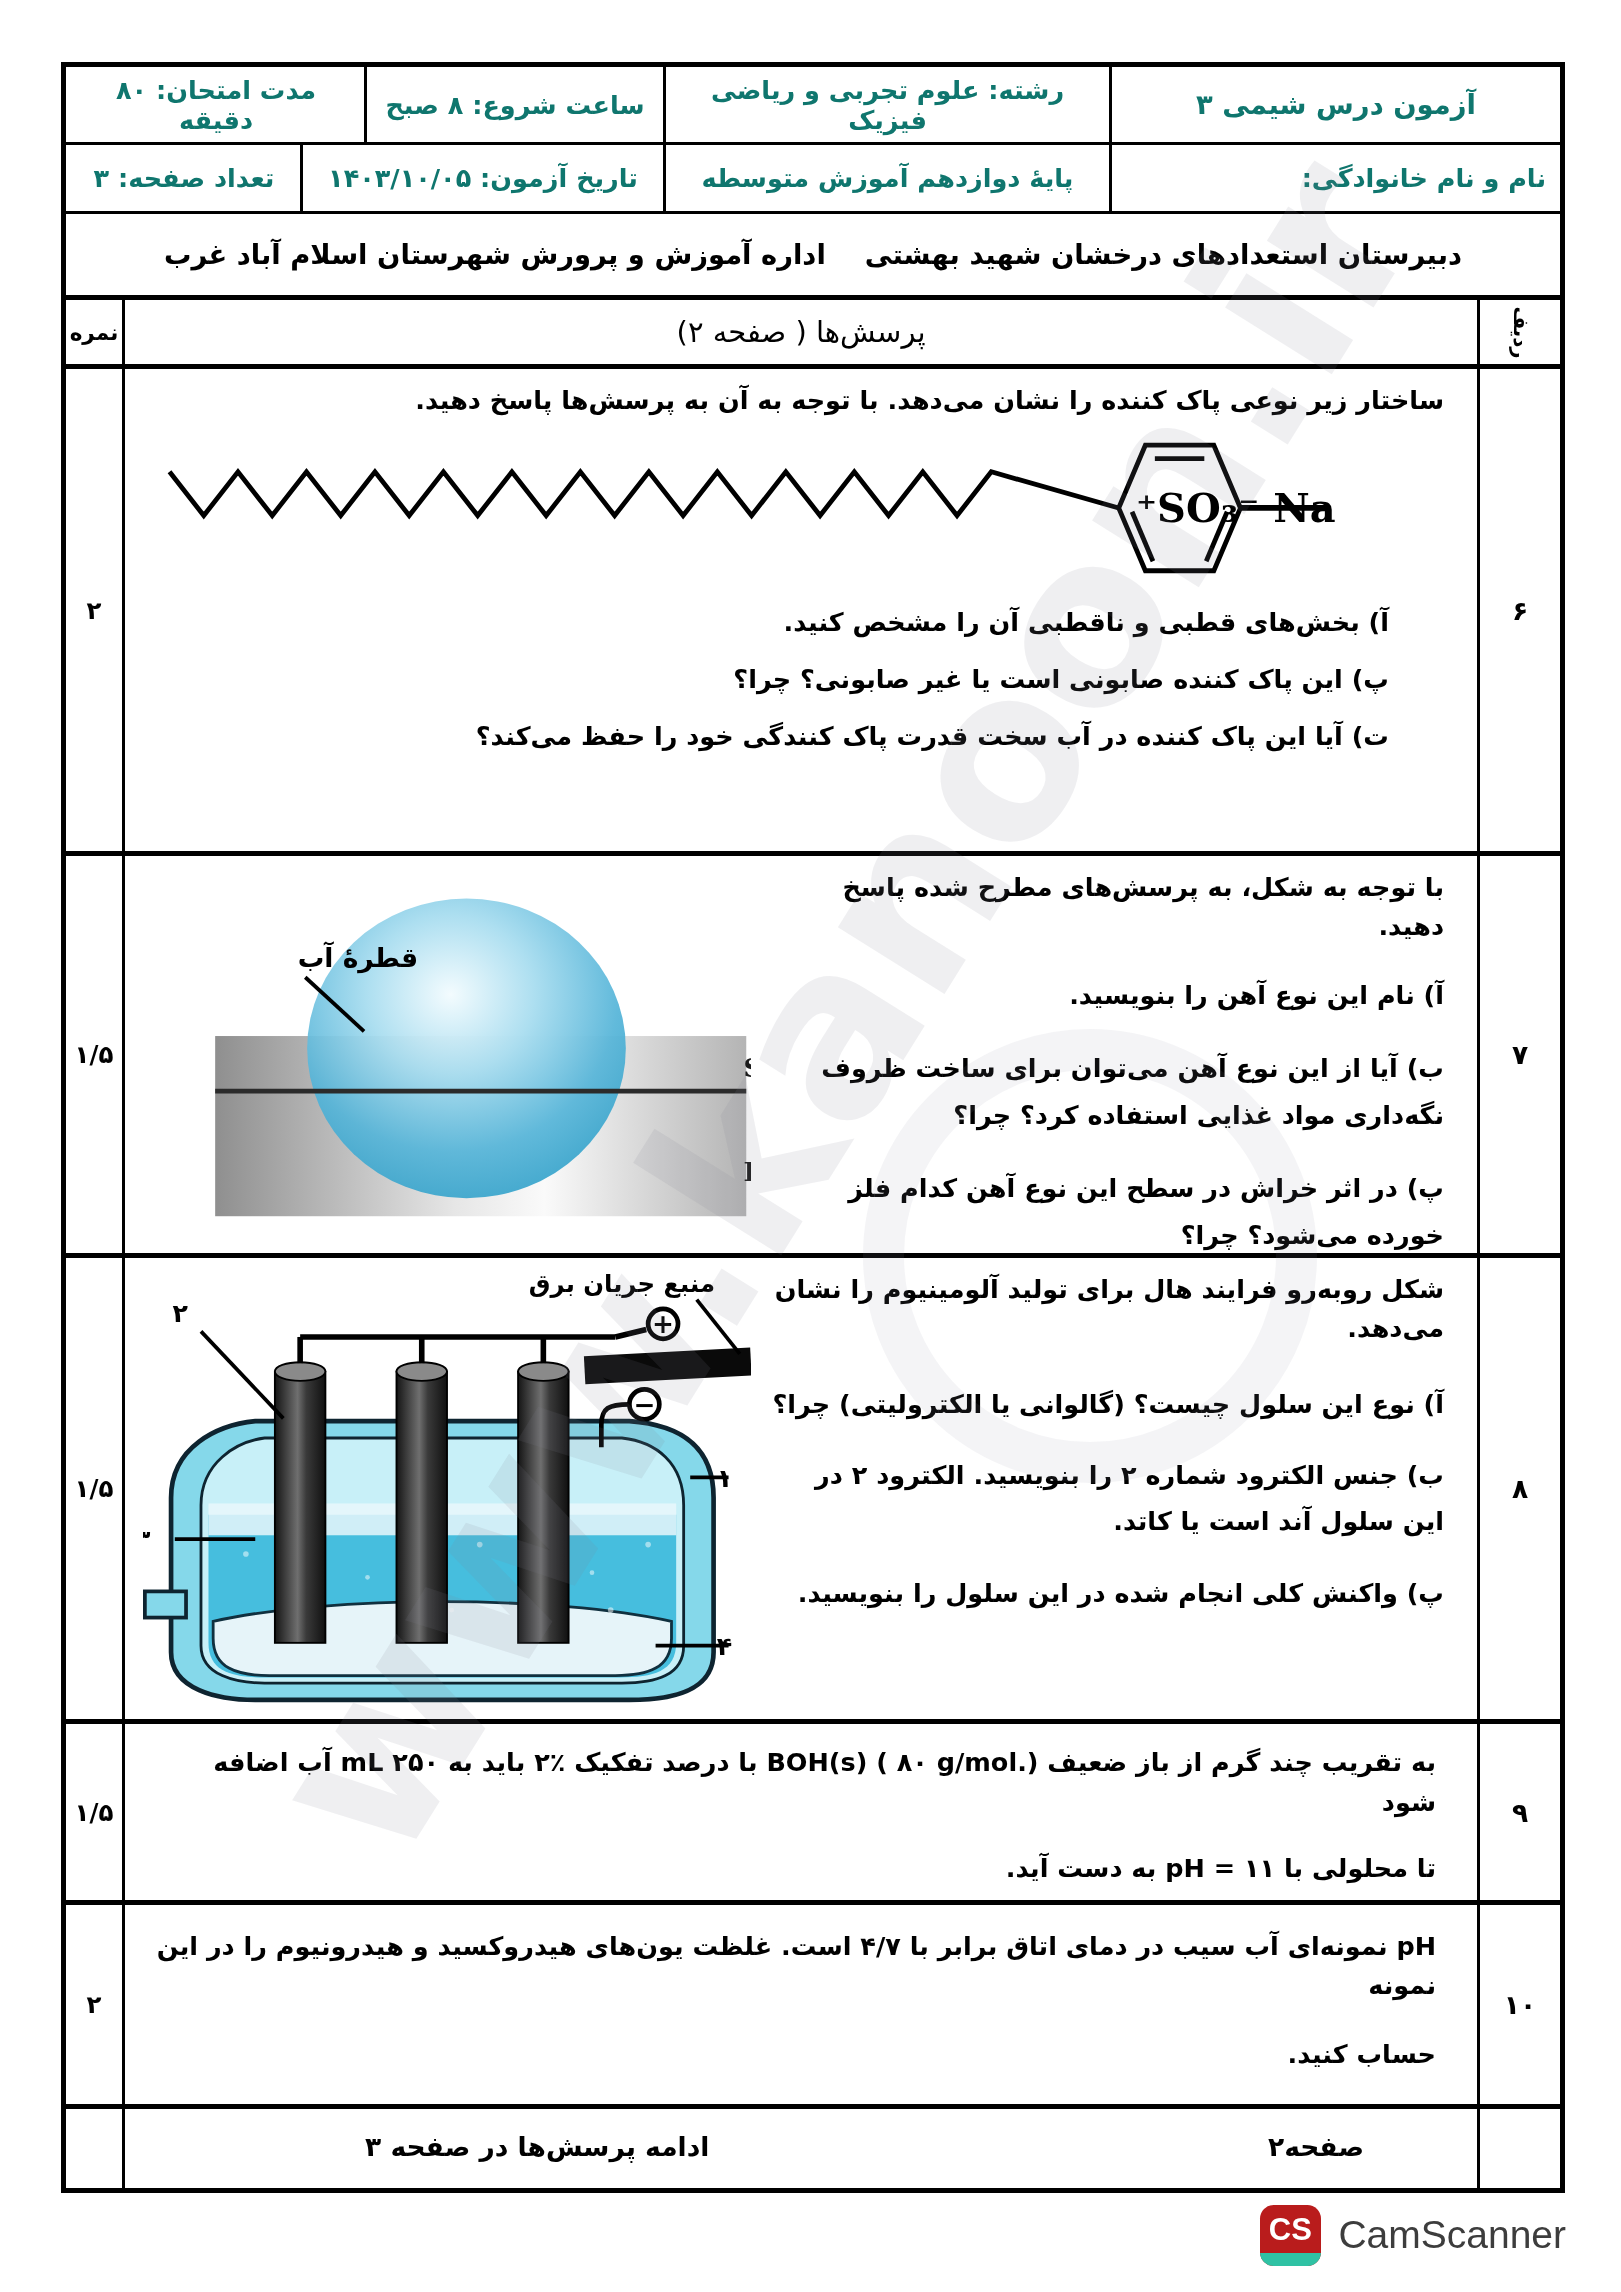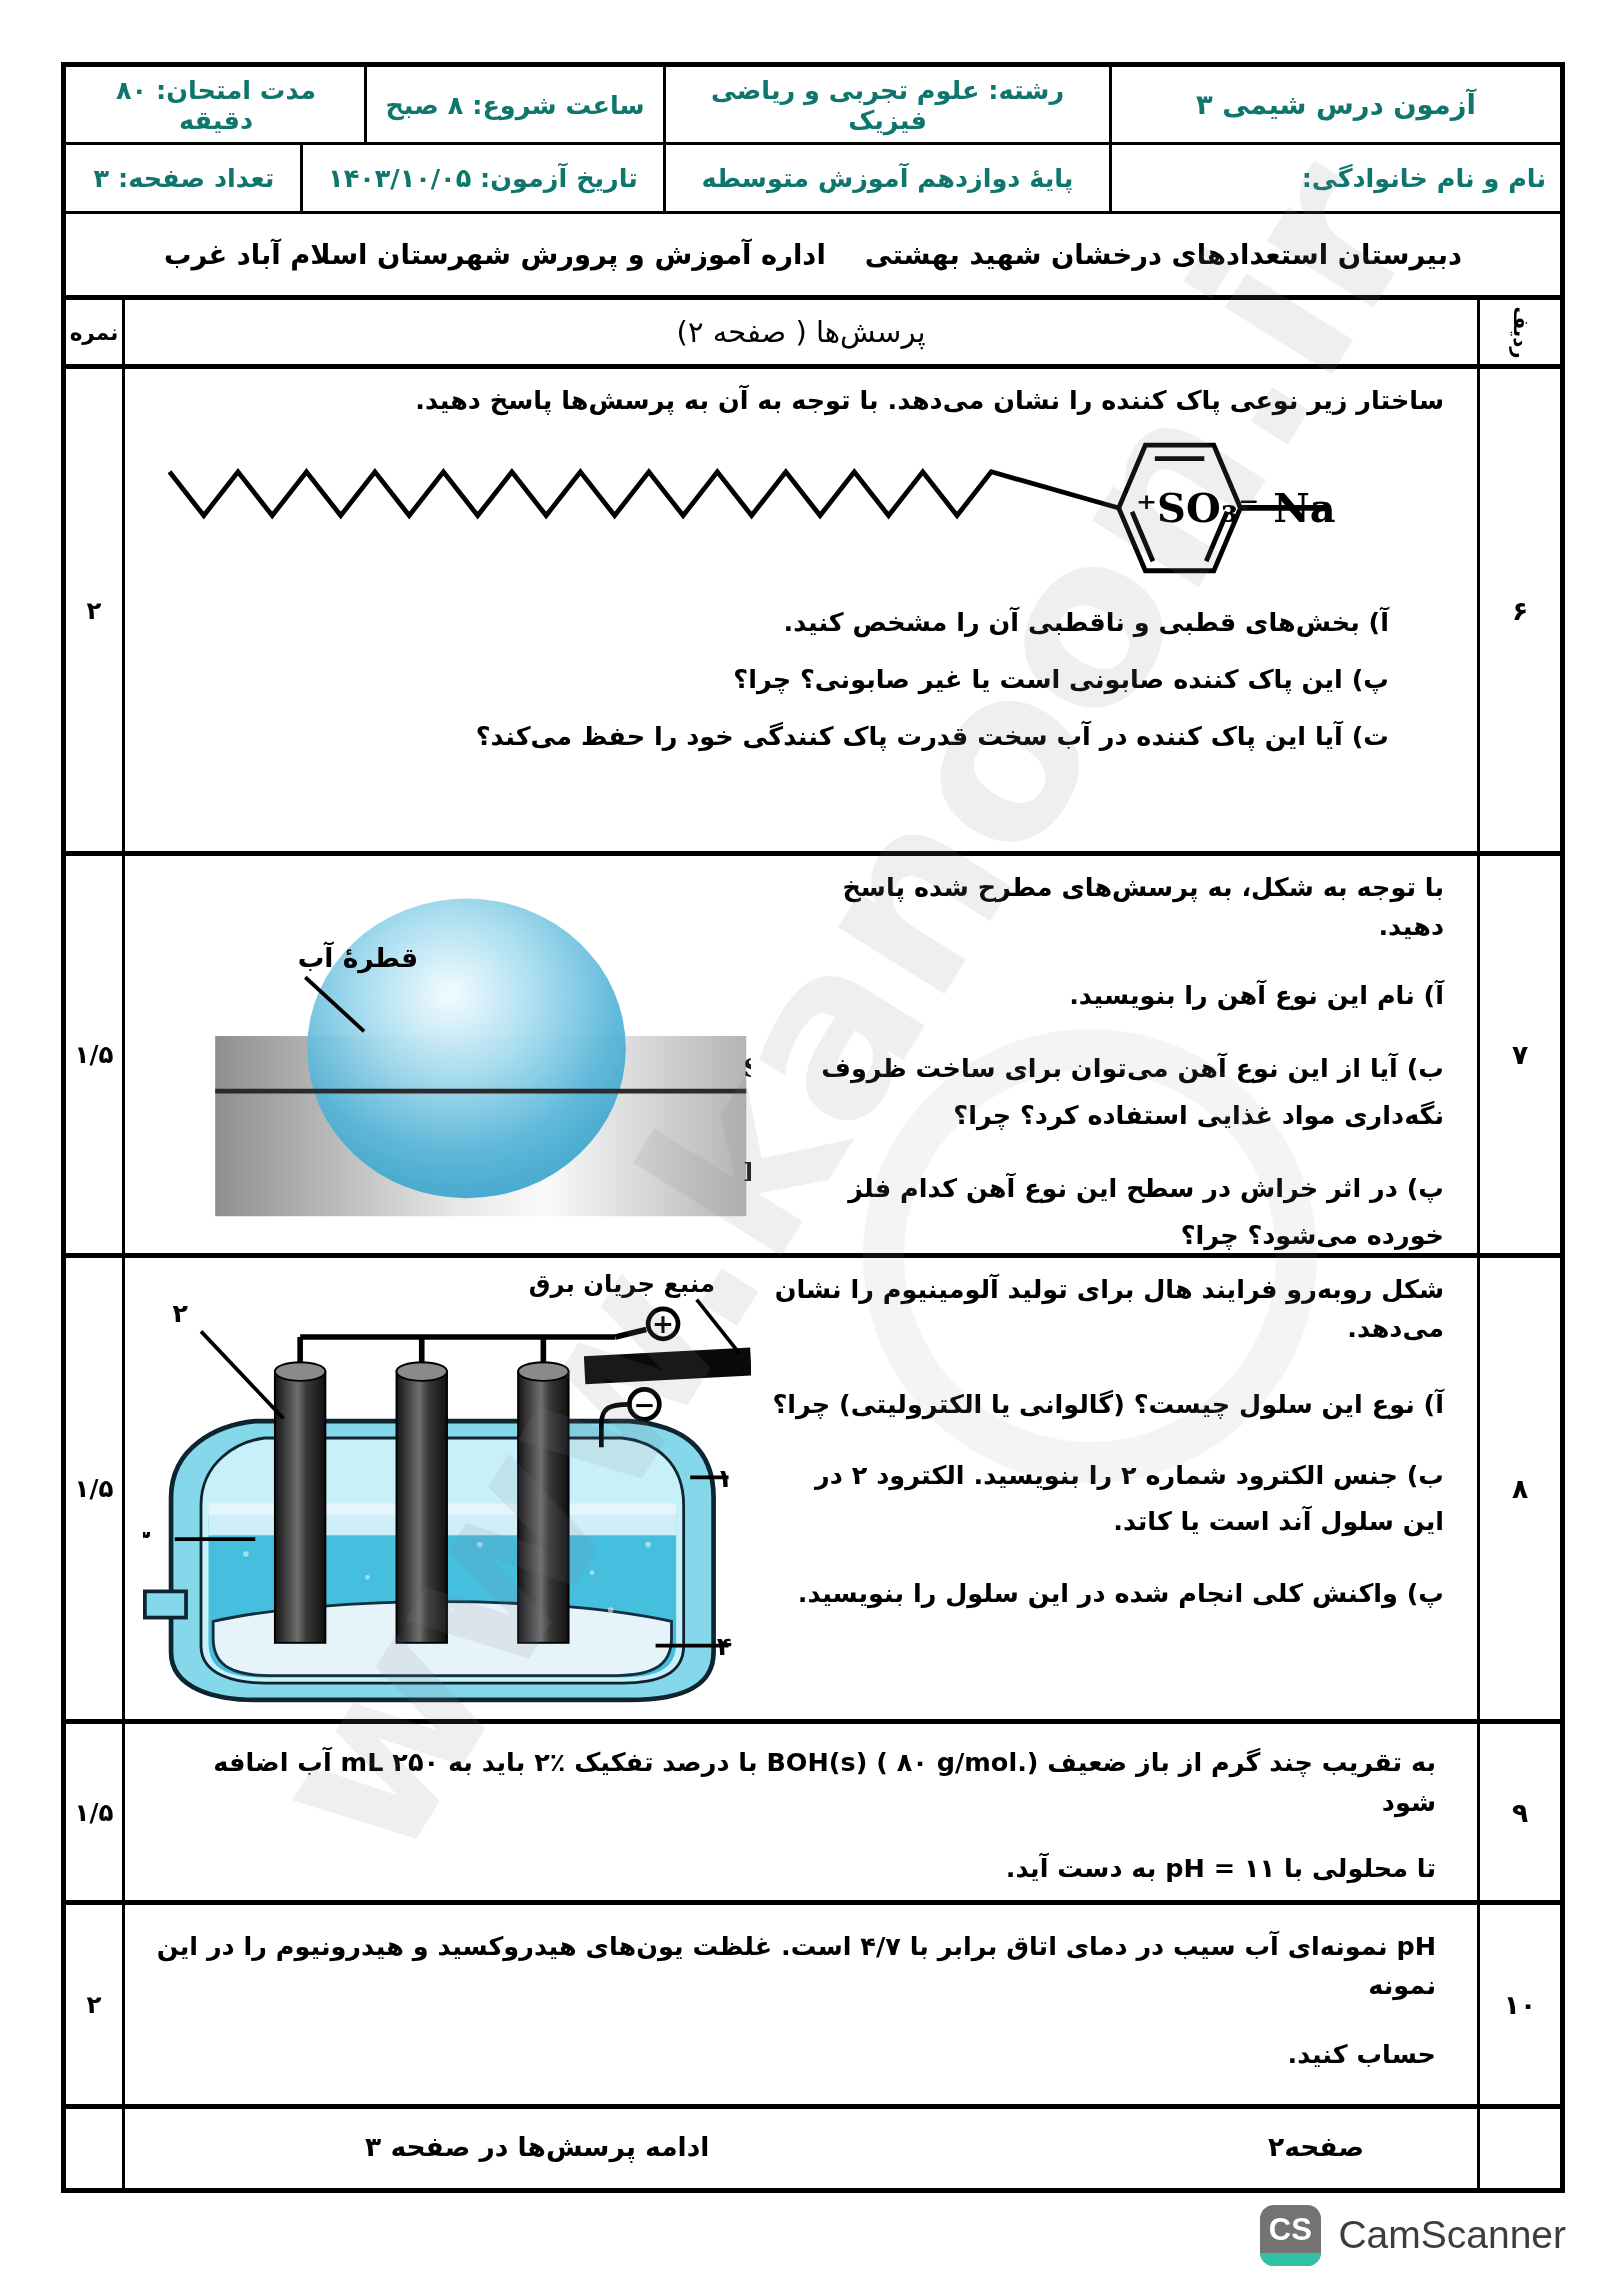--- a/index.html
+++ b/index.html
@@ -55,21 +55,21 @@
   .page-num{position:absolute;top:21.6px;right:113px}
   .cont-label{position:absolute;top:21.6px;left:240px}
   .watermark{position:absolute;top:1108px;left:0;width:1392px;text-align:center;
              transform:rotate(-58deg);font-size:230px;font-weight:700;direction:ltr;
              color:rgba(128,132,144,0.13);white-space:nowrap;z-index:30;pointer-events:none;
              font-family:"DejaVu Sans",sans-serif}
   .wm-circle{position:absolute;top:1029px;left:863px;width:372px;height:372px;border-radius:50%;
              border:41px solid rgba(150,152,162,0.10);z-index:29;pointer-events:none}
   .cam-footer{position:absolute;right:55px;bottom:27.4px;display:flex;align-items:center;
               direction:ltr;z-index:3}
-  .cam-logo{width:61px;height:61px;background:#737373;border-radius:13.7px;position:relative;
+  .cam-logo{width:61px;height:61px;background:#b91c1c;border-radius:13.7px;position:relative;
             display:flex;align-items:center;justify-content:center;overflow:hidden}
   .cam-logo .cs{color:#fff;font-weight:800;font-size:31px;margin-top:-9.8px;
                 font-family:"Liberation Sans",sans-serif}
   .cam-logo .strip{position:absolute;bottom:0;left:0;right:0;height:12.7px;background:#2fc2a4}
   .cam-name{margin-left:17.6px;font-size:39px;color:#3d3d3d;font-weight:500;
             font-family:"Liberation Sans",sans-serif}
   svg text{font-family:"DejaVu Sans",sans-serif}
   svg .latin{font-family:"DejaVu Serif",serif}
 </style>
 </head>

